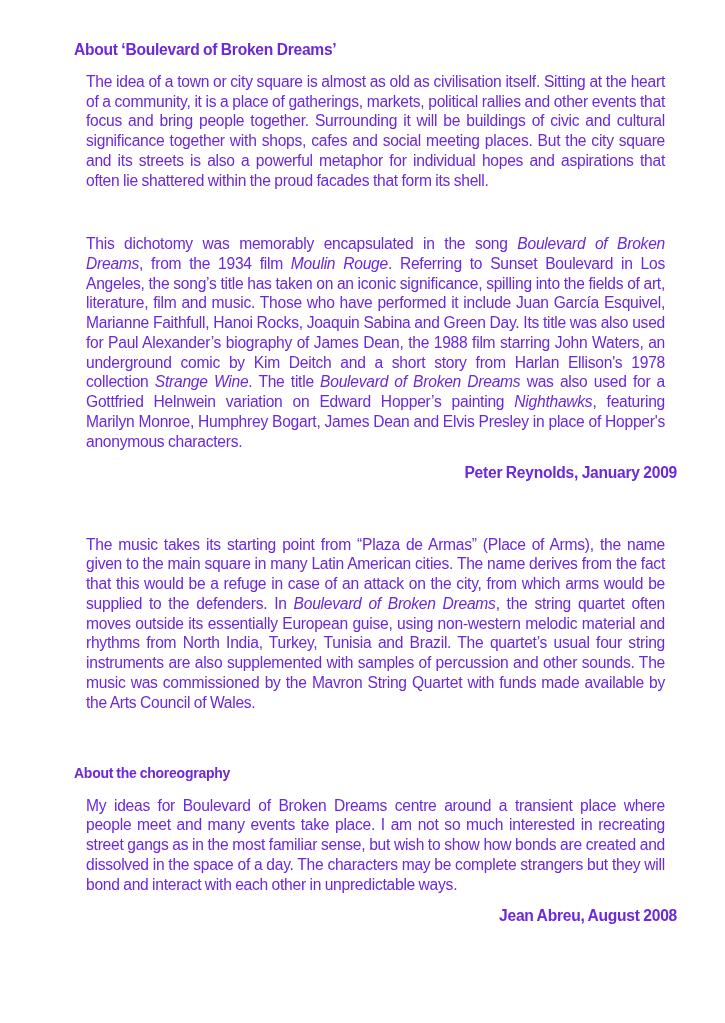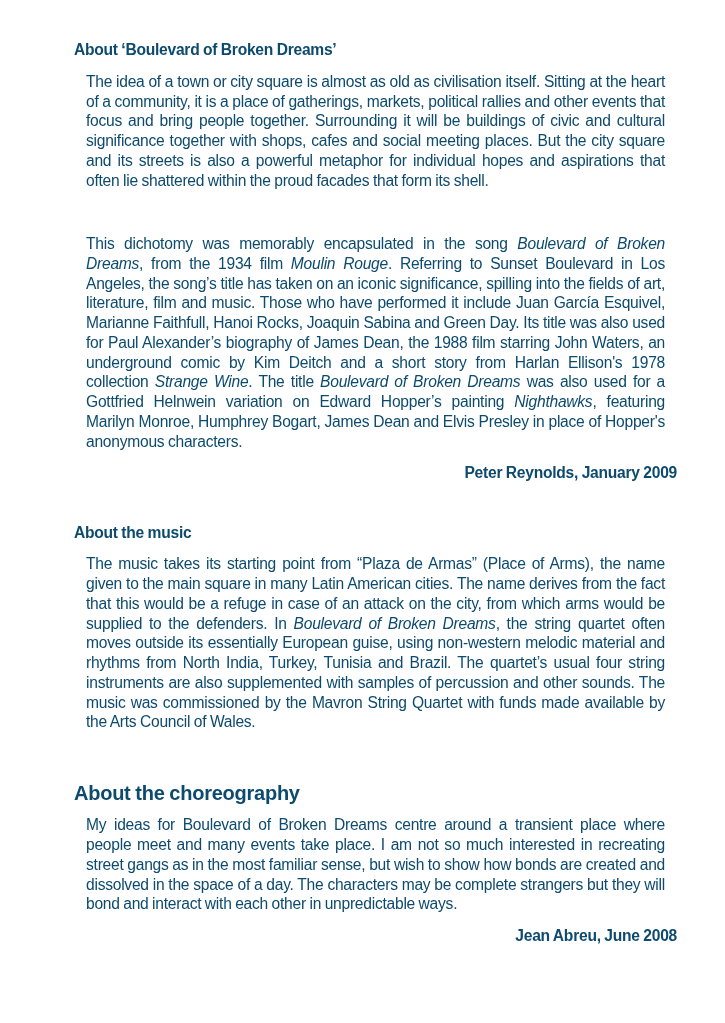--- a/index.html
+++ b/index.html
@@ -5,21 +5,21 @@
     html, body { margin: 0; padding: 0; background: #ffffff; }
     body { width: 725px; height: 1023px; position: relative; overflow: hidden; }
     .page {
       position: absolute;
       left: 74px;
       top: 40px;
       width: 603px;
       font-family: "Liberation Sans", sans-serif;
       font-size: 15.6px;
       line-height: 19.75px;
-      color: #0c4a6e;
+      color: #6d28d9;
       letter-spacing: -0.25px;
       word-spacing: -0.5px;
     }
     .section { margin: 0; }
     .heading { font-weight: bold; margin: 0; }
     p { margin: 12px; text-align: justify; }
     .gap-1 { height: 19.75px; }
     .gap-2 { height: 39.5px; }
     .sig { font-weight: bold; margin: 0; text-align: right; }
     em { }
@@ -35,27 +35,26 @@
       <span>The idea of a town or city square is almost as old as civilisation itself. Sitting at the heart of a community, it is a place of gatherings, markets, political rallies and other events that focus and bring people together. Surrounding it will be buildings of civic and cultural significance together with shops, cafes and social meeting places. But the city square and its streets is also a powerful metaphor for individual hopes and aspirations that often lie shattered within the proud facades that form its shell.</span>
     </p>
     <div class="gap-1"></div>
     <p><span>This dichotomy was memorably encapsulated in the song </span><em>Boulevard of Broken Dreams</em><span>, from the 1934 film </span><em>Moulin Rouge</em><span>. Referring to Sunset Boulevard in Los Angeles, the song’s title has taken on an iconic significance, spilling into the fields of art, literature, film and music. Those who have performed it include Juan García Esquivel, Marianne Faithfull, Hanoi Rocks, Joaquin Sabina and Green Day. Its title was also used for Paul Alexander’s biography of James Dean, the 1988 film starring John Waters, an underground comic by Kim Deitch and a short story from Harlan Ellison's 1978 collection </span><em>Strange Wine</em><span>. The title </span><em>Boulevard of Broken Dreams</em><span> was also used for a Gottfried Helnwein variation on Edward Hopper’s painting </span><em>Nighthawks</em><span>, featuring Marilyn Monroe, Humphrey Bogart, James Dean and Elvis Presley in place of Hopper's anonymous characters.</span></p>
     <div class="sig">Peter Reynolds, January 2009</div>
   </div>
 
   <div class="gap-2"></div>
 
   <div class="section">
-    <h2 class="heading" style="font-size:15.6px;">About the music</h2>
     <p><span>The music takes its starting point from “Plaza de Armas” (Place of Arms), the name given to the main square in many Latin American cities. The name derives from the fact that this would be a refuge in case of an attack on the city, from which arms would be supplied to the defenders. In </span><em>Boulevard of Broken Dreams</em><span>, the string quartet often moves outside its essentially European guise, using non-western melodic material and rhythms from North India, Turkey, Tunisia and Brazil. The quartet’s usual four string instruments are also supplemented with samples of percussion and other sounds. The music was commissioned by the Mavron String Quartet with funds made available by the Arts Council of Wales.</span></p>
   </div>
 
   <div class="gap-2"></div>
 
   <div class="section">
-    <h2 class="heading" style="font-size:20px;">About the choreography</h2>
+    <h2 class="heading" style="font-size:14px;">About the choreography</h2>
     <p>
       <span>My ideas for Boulevard of Broken Dreams centre around a transient place where people meet and many events take place. I am not so much interested in recreating street gangs as in the most familiar sense, but wish to show how bonds are created and dissolved in the space of a day. The characters may be complete strangers but they will bond and interact with each other in unpredictable ways.</span>
     </p>
-    <div class="sig">Jean Abreu, June 2008</div>
+    <div class="sig">Jean Abreu, August 2008</div>
   </div>
 
 </div>
 
 </body></html>

